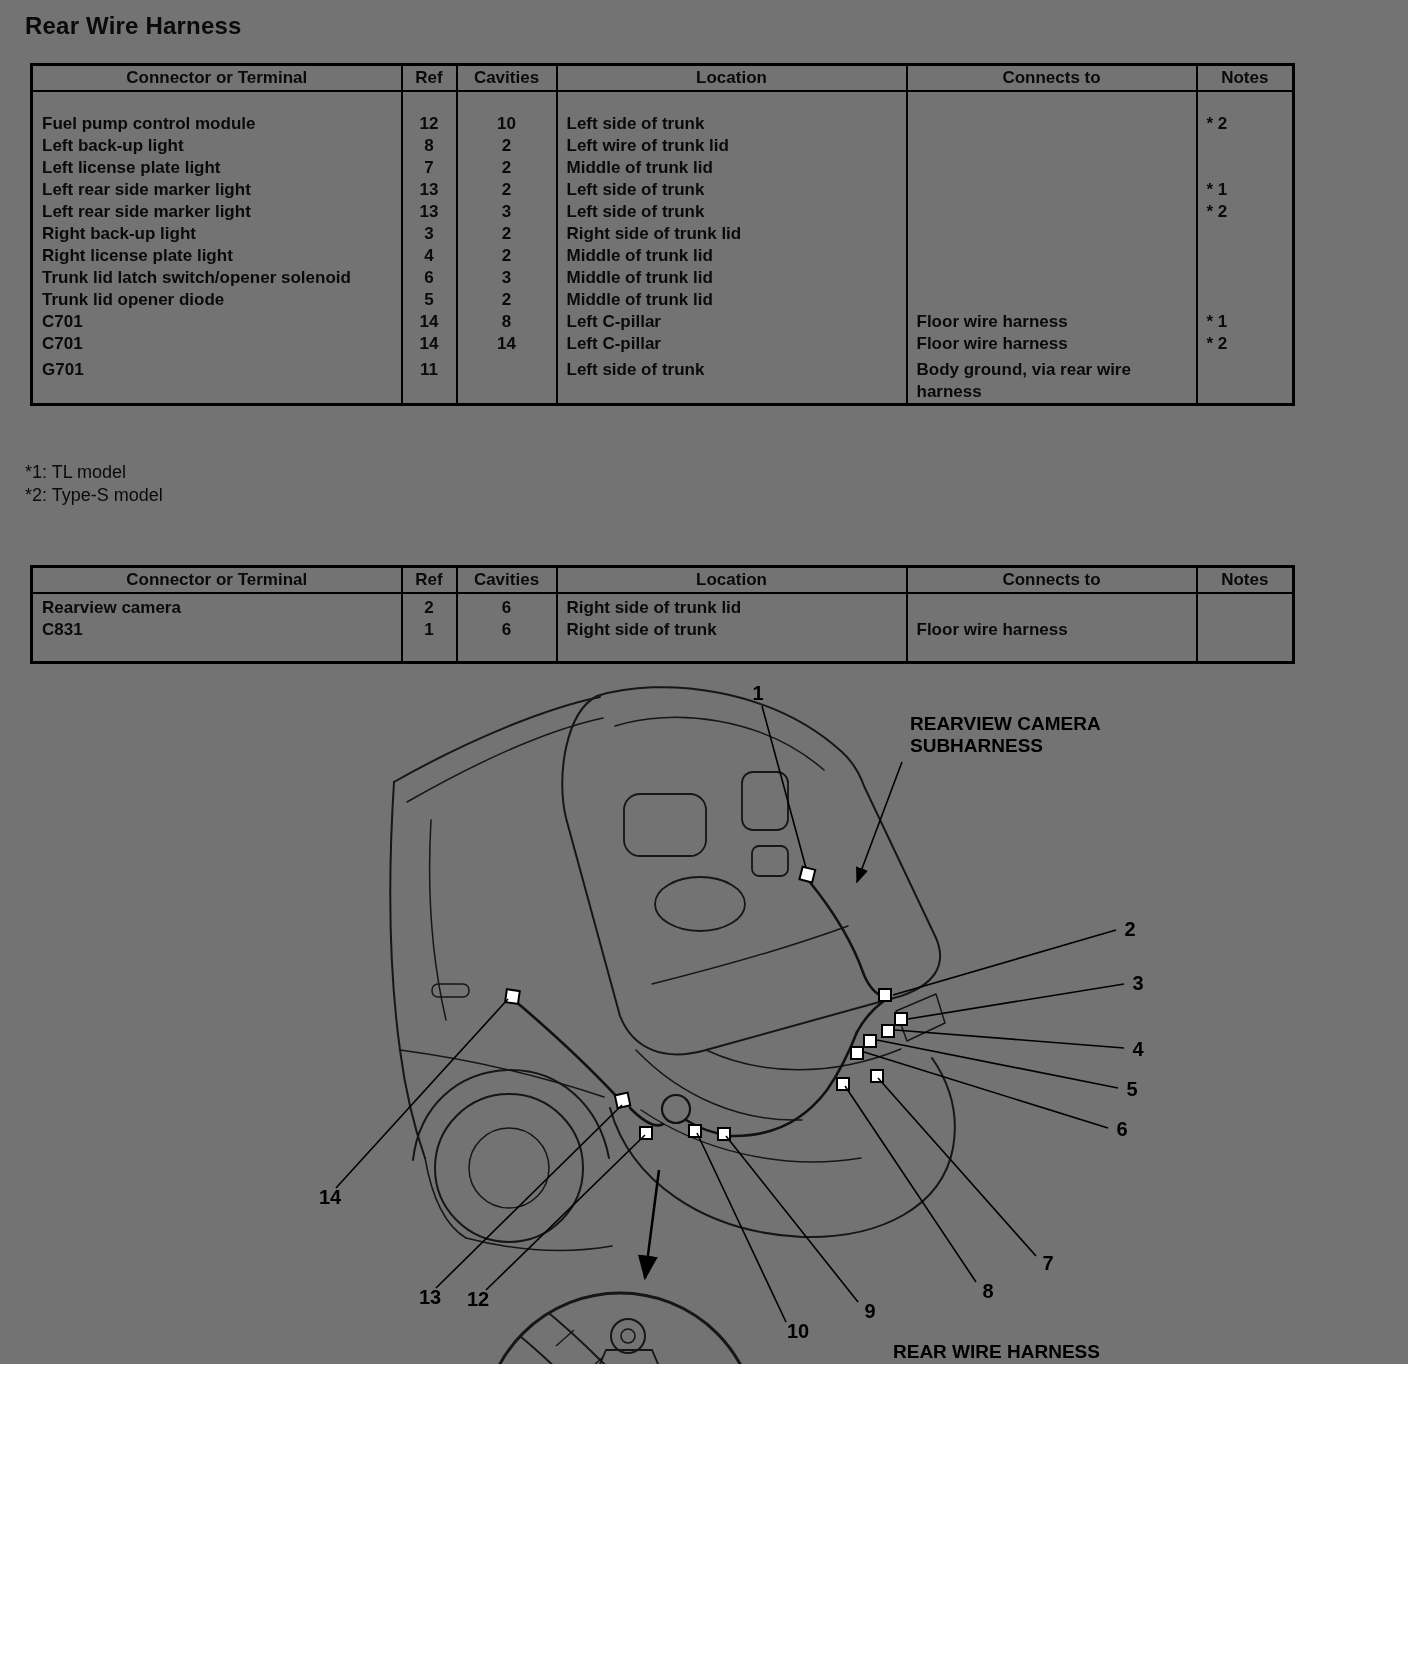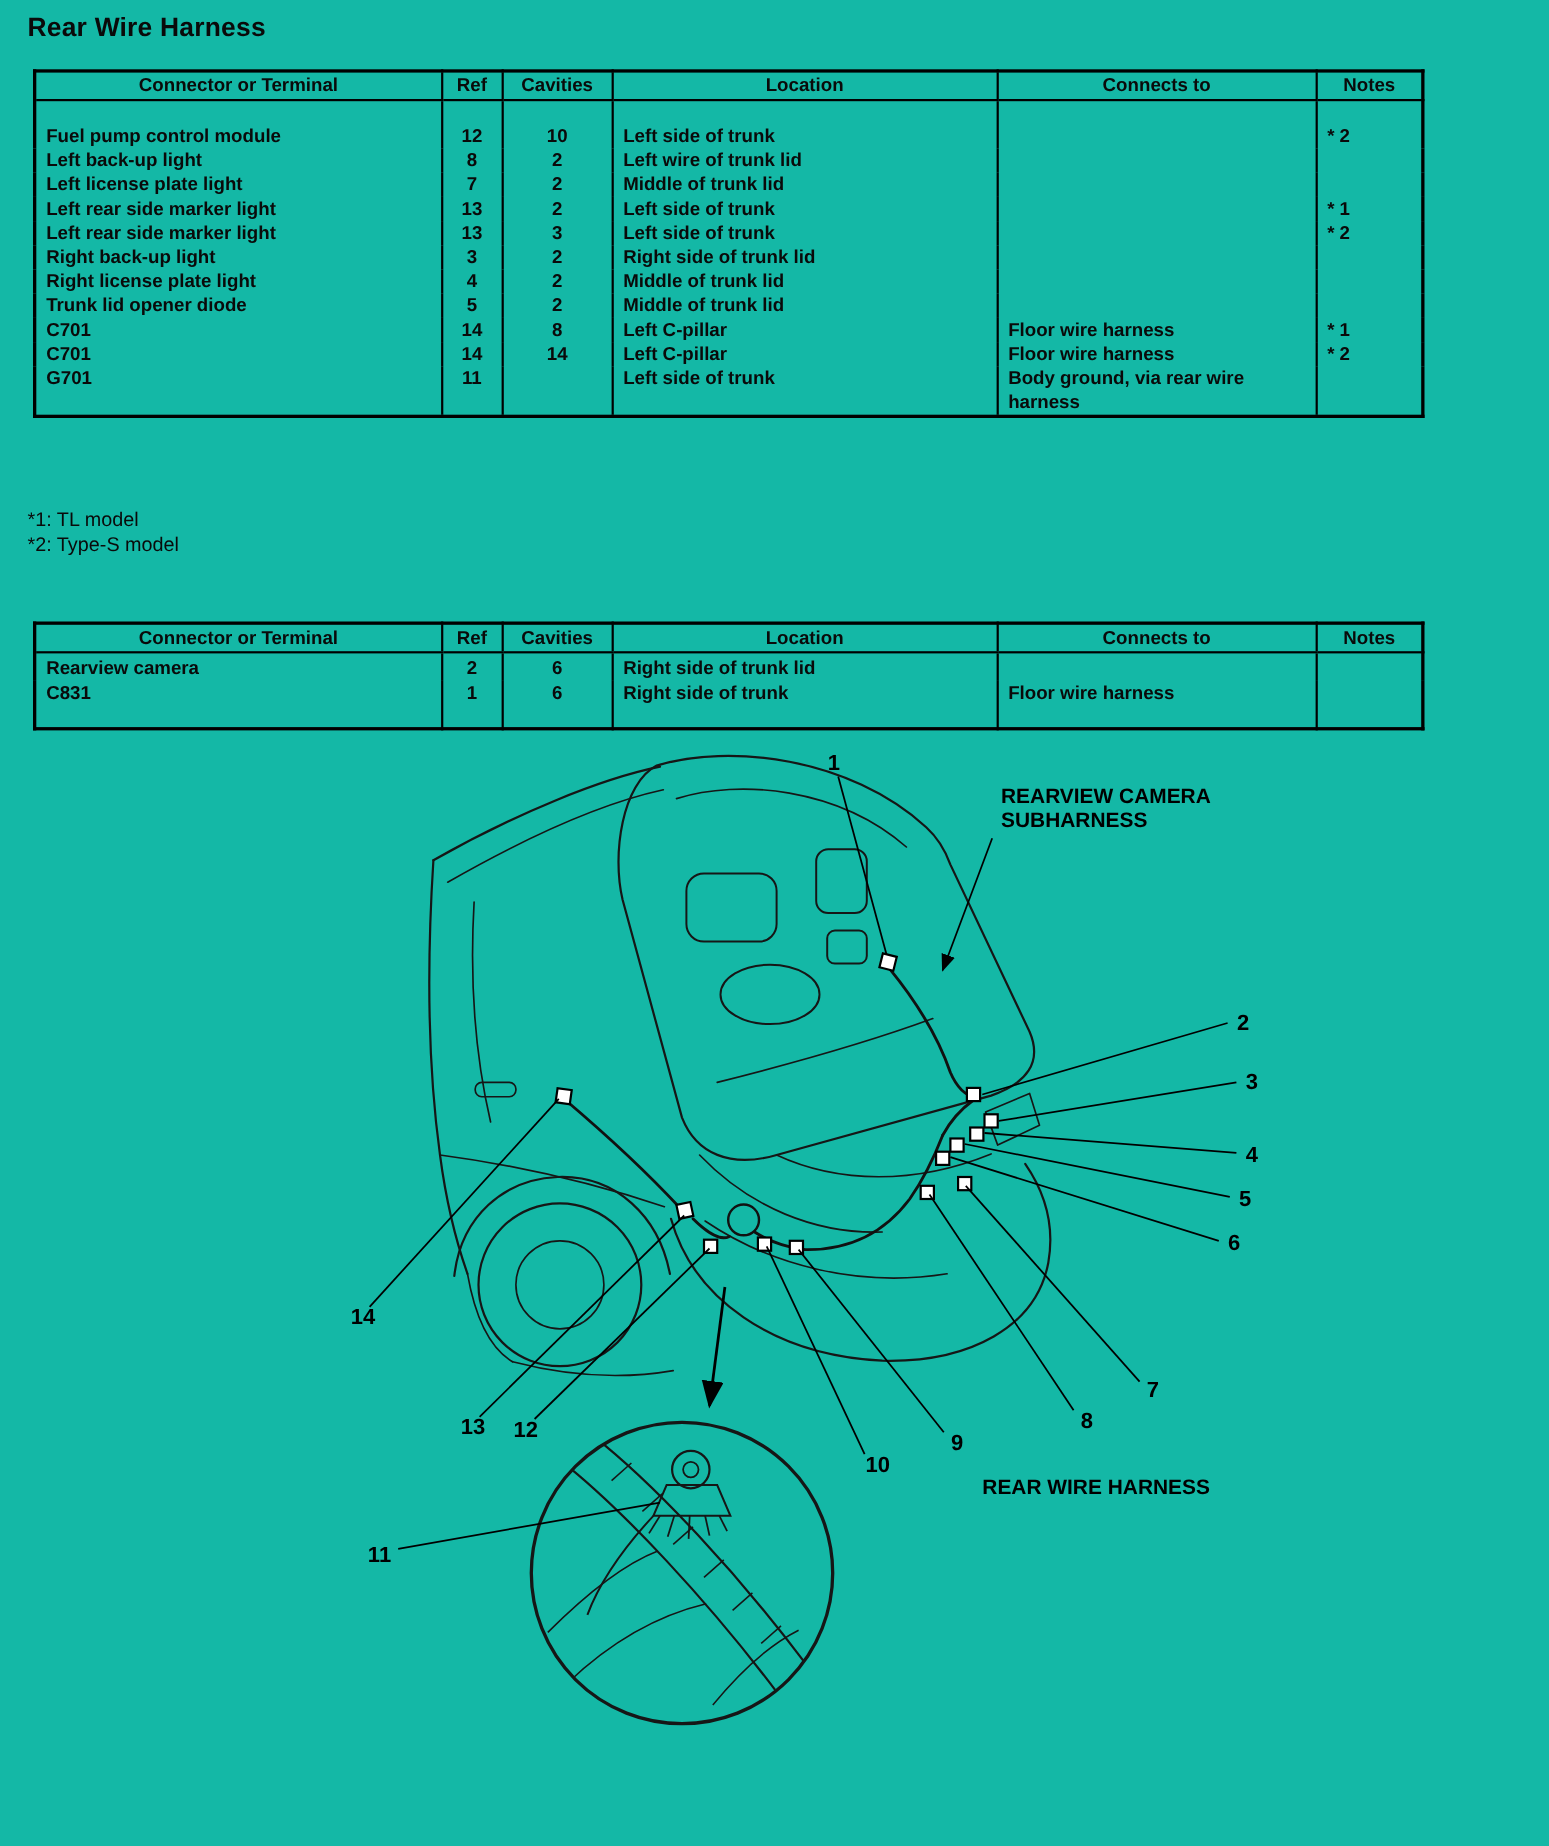--- a/index.html
+++ b/index.html
@@ -1,21 +1,21 @@
 <!DOCTYPE html>
 <html><head>
 <meta charset="utf-8">
 <style>
   * { box-sizing: border-box; }
   body { margin: 0; background: #ffffff; }
   .page {
     position: relative;
     width: 1408px;
-    height: 1678px;
-    background: #14b8a6;
+    height: 1364px;
+    background: #737373;
     color: #0a0a0a;
     font-family: "Liberation Sans", "DejaVu Sans", sans-serif;
     overflow: hidden;
   }
   .section-title {
     position: absolute;
     left: 25px;
     margin: 0;
     font-size: 24px;
     font-weight: bold;
@@ -149,20 +149,28 @@
           <td>3</td>
           <td>2</td>
           <td>Right side of trunk lid</td>
           <td></td>
           <td></td>
         </tr>
         <tr>
           <td>Right license plate light</td>
           <td>4</td>
           <td>2</td>
+          <td>Middle of trunk lid</td>
+          <td></td>
+          <td></td>
+        </tr>
+        <tr>
+          <td>Trunk lid latch switch/opener solenoid</td>
+          <td>6</td>
+          <td>3</td>
           <td>Middle of trunk lid</td>
           <td></td>
           <td></td>
         </tr>
         <tr>
           <td>Trunk lid opener diode</td>
           <td>5</td>
           <td>2</td>
           <td>Middle of trunk lid</td>
           <td></td>

